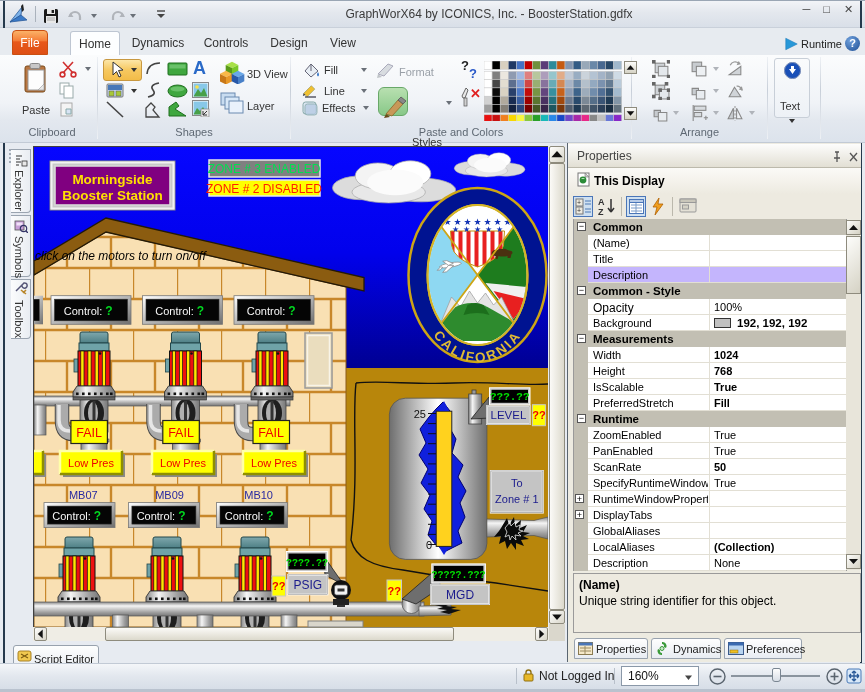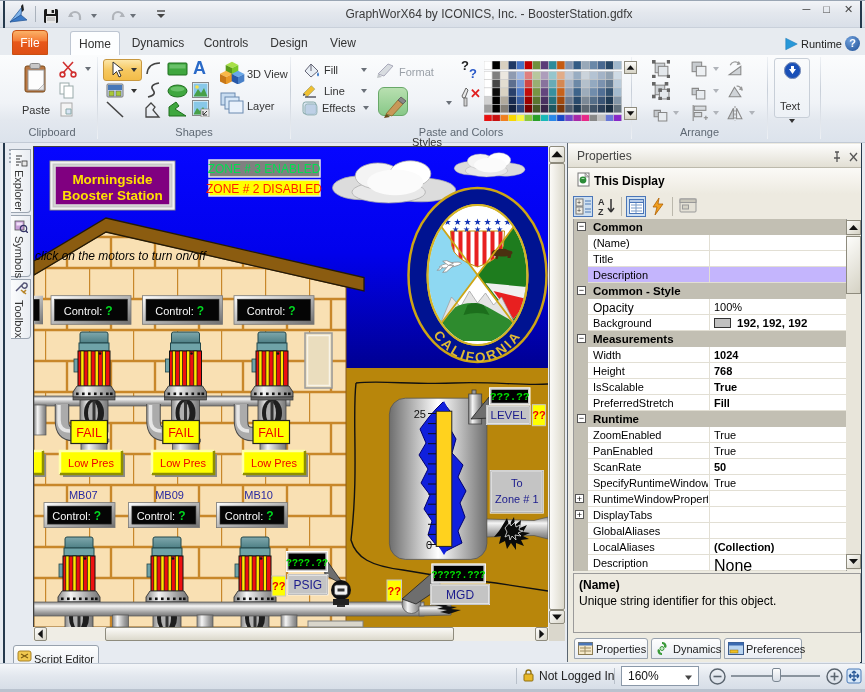--- a/index.html
+++ b/index.html
@@ -1000,21 +1000,21 @@
 <div class="abs" style="left:574px; top:539px; width:272px; height:16px; background:#fff; border-bottom:1px solid #E2DFD4;">
     <div style="position:absolute; left:0; top:0; width:14px; height:16px; background:#C2BFB3;"></div>
     <div style="position:absolute; left:135px; top:0; width:1px; height:16px; background:#E2DFD4;"></div>
     <span style="position:absolute; left:19px; top:2px; font-size:11px; color:#000; white-space:nowrap; overflow:hidden; max-width:115px;">LocalAliases</span>
     <span style="position:absolute; left:140px; top:2px; font-size:11px; font-weight:bold; color:#000;">(Collection)</span>
   </div>
 <div class="abs" style="left:574px; top:555px; width:272px; height:16px; background:#fff; border-bottom:1px solid #E2DFD4;">
     <div style="position:absolute; left:0; top:0; width:14px; height:16px; background:#C2BFB3;"></div>
     <div style="position:absolute; left:135px; top:0; width:1px; height:16px; background:#E2DFD4;"></div>
     <span style="position:absolute; left:19px; top:2px; font-size:11px; color:#000; white-space:nowrap; overflow:hidden; max-width:115px;">Description</span>
-    <span style="position:absolute; left:140px; top:2px; font-size:16px;  color:#000;">None</span>
+    <span style="position:absolute; left:140px; top:2px; font-size:11px;  color:#000;">None</span>
   </div>
 <div class="abs" style="left:846px; top:220px; width:15px; height:350px; background:#E8E5DA;"></div>
 <div class="abs" style="left:846px; top:220px; width:15px; height:15px; background:linear-gradient(135deg,#FDFDFB,#D5D2C4); border:1px solid #8E8B7D;">
     <svg width="13" height="13" viewBox="0 0 10 10" style="display:block;">
       <path d="M5,3 L8.5,7 L1.5,7 Z" fill="#111"></path>
     </svg>
   </div>
 <div class="abs" style="left:846px; top:236px; width:15px; height:58px; background:linear-gradient(135deg,#FDFDFB,#D5D2C4); border:1px solid #8E8B7D;">
     <svg width="13" height="56" viewBox="0 0 10 10" style="display:block;">
       <path d="" fill="#111"></path>

